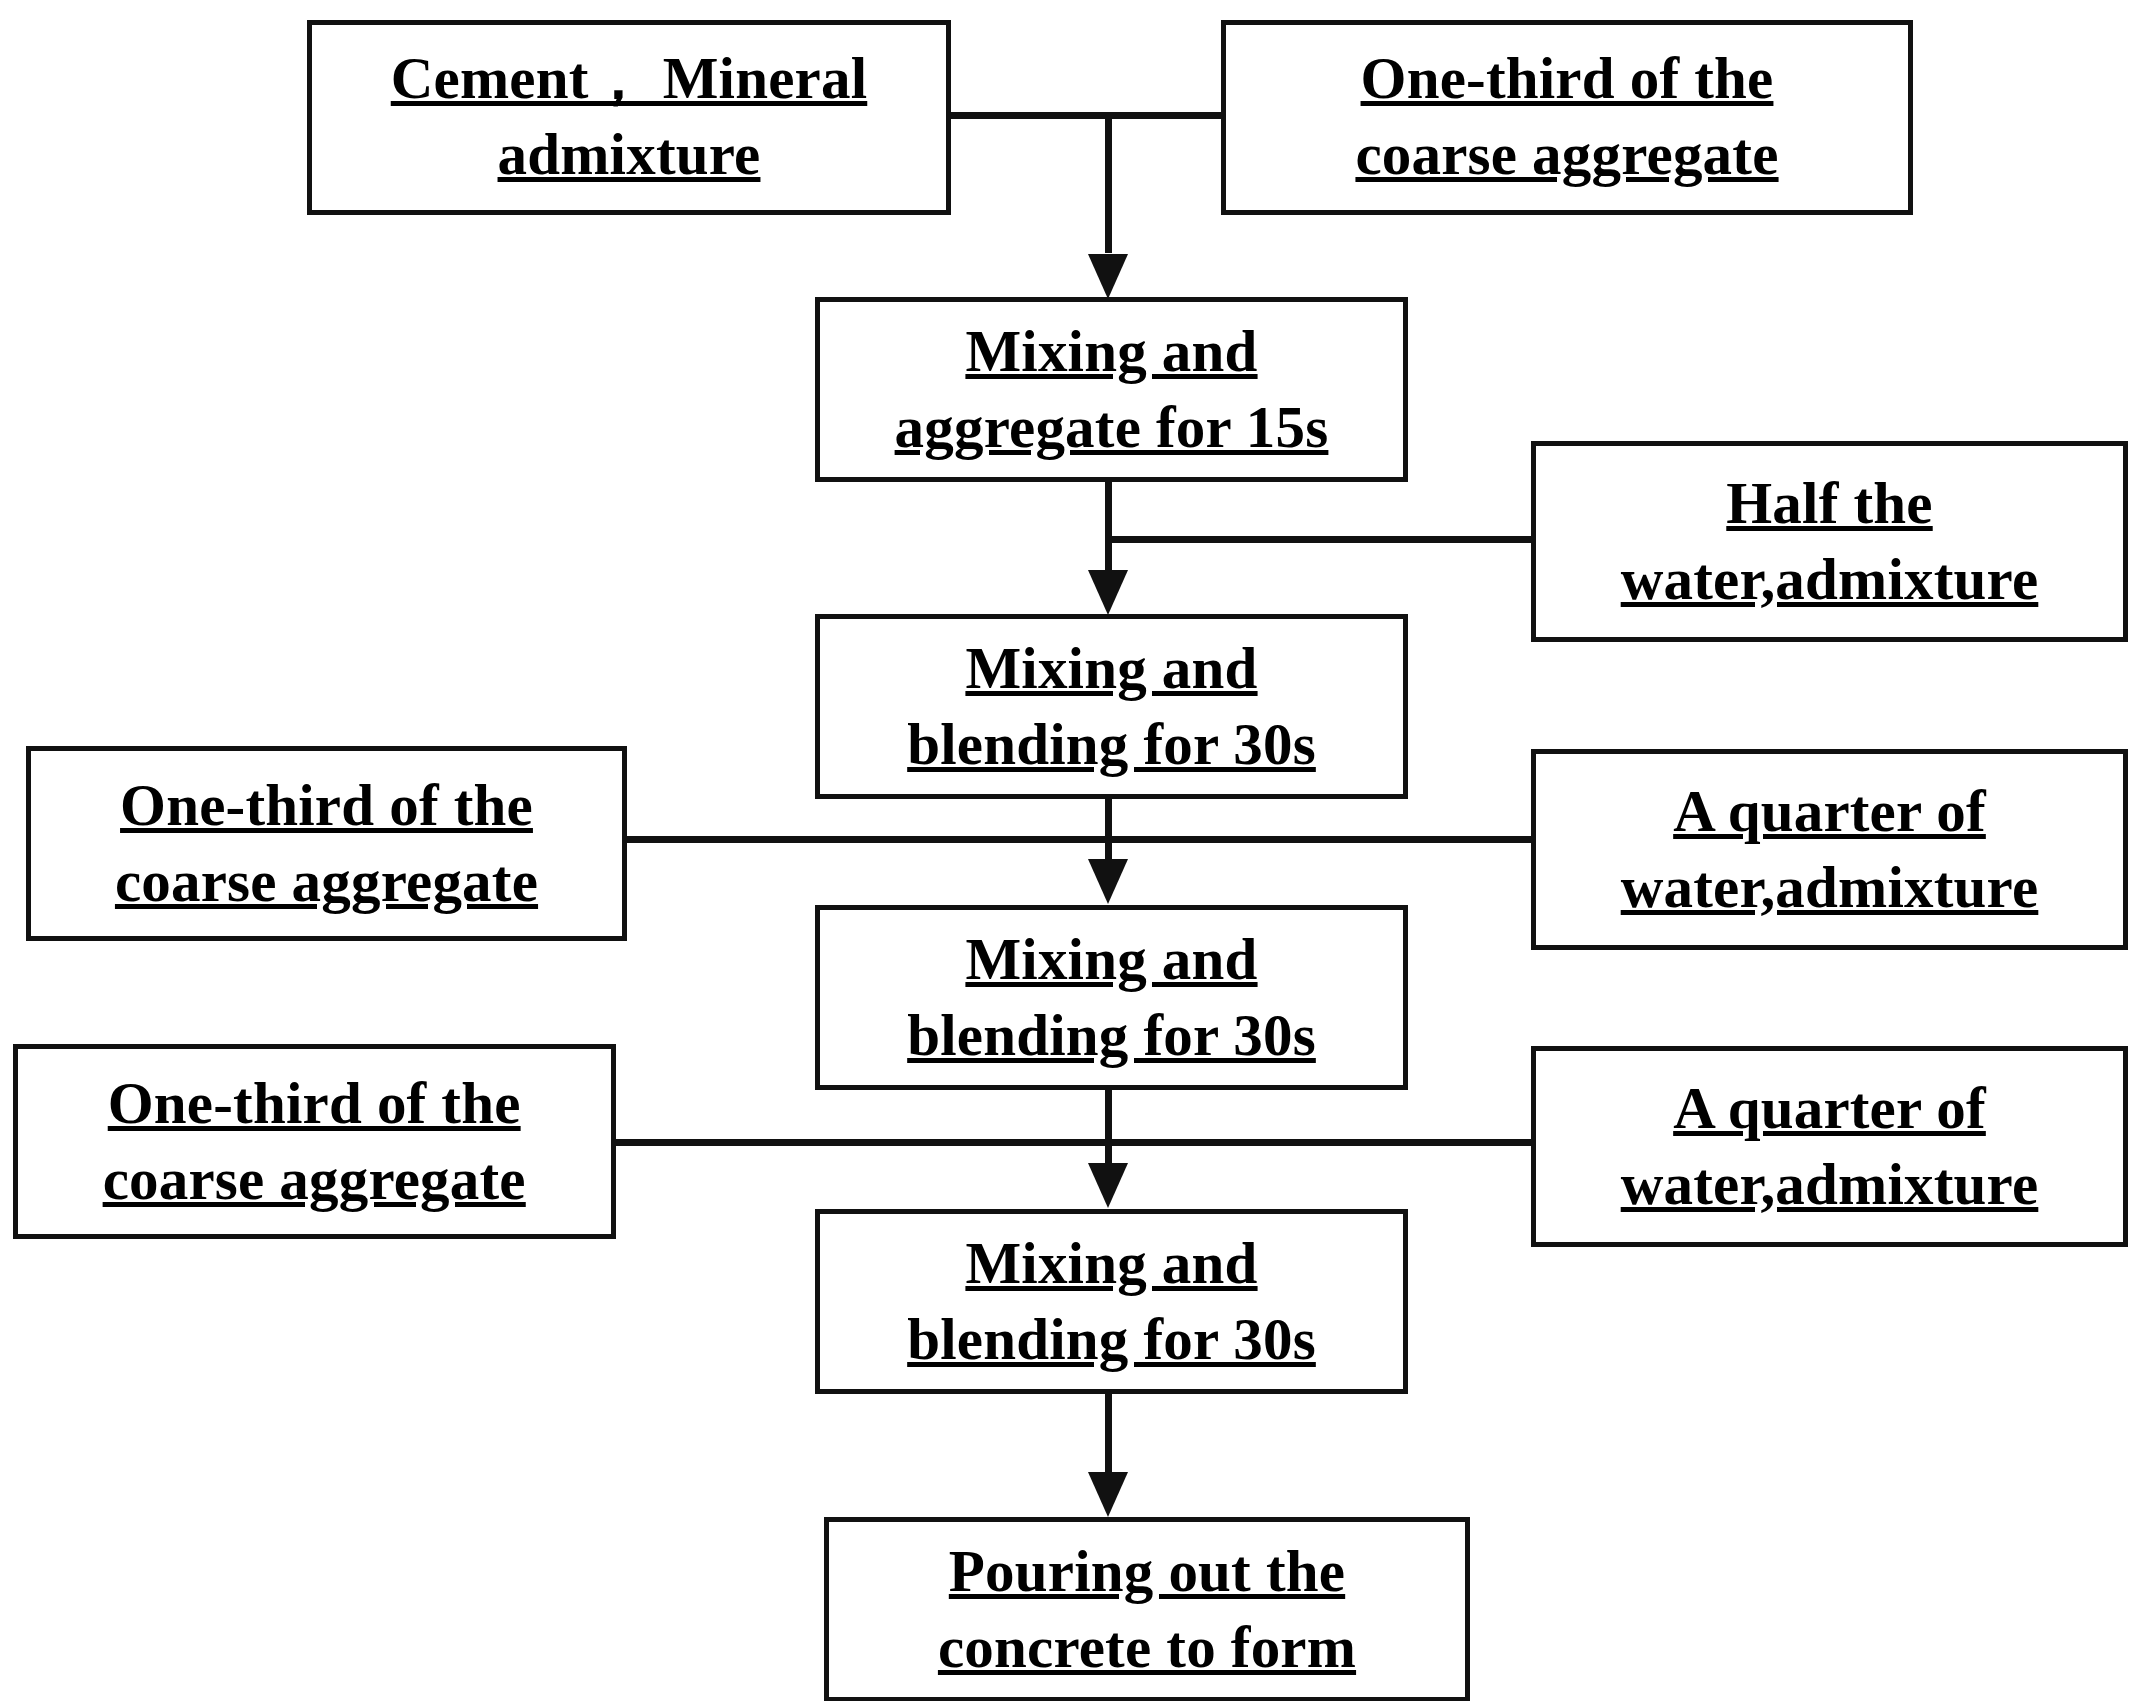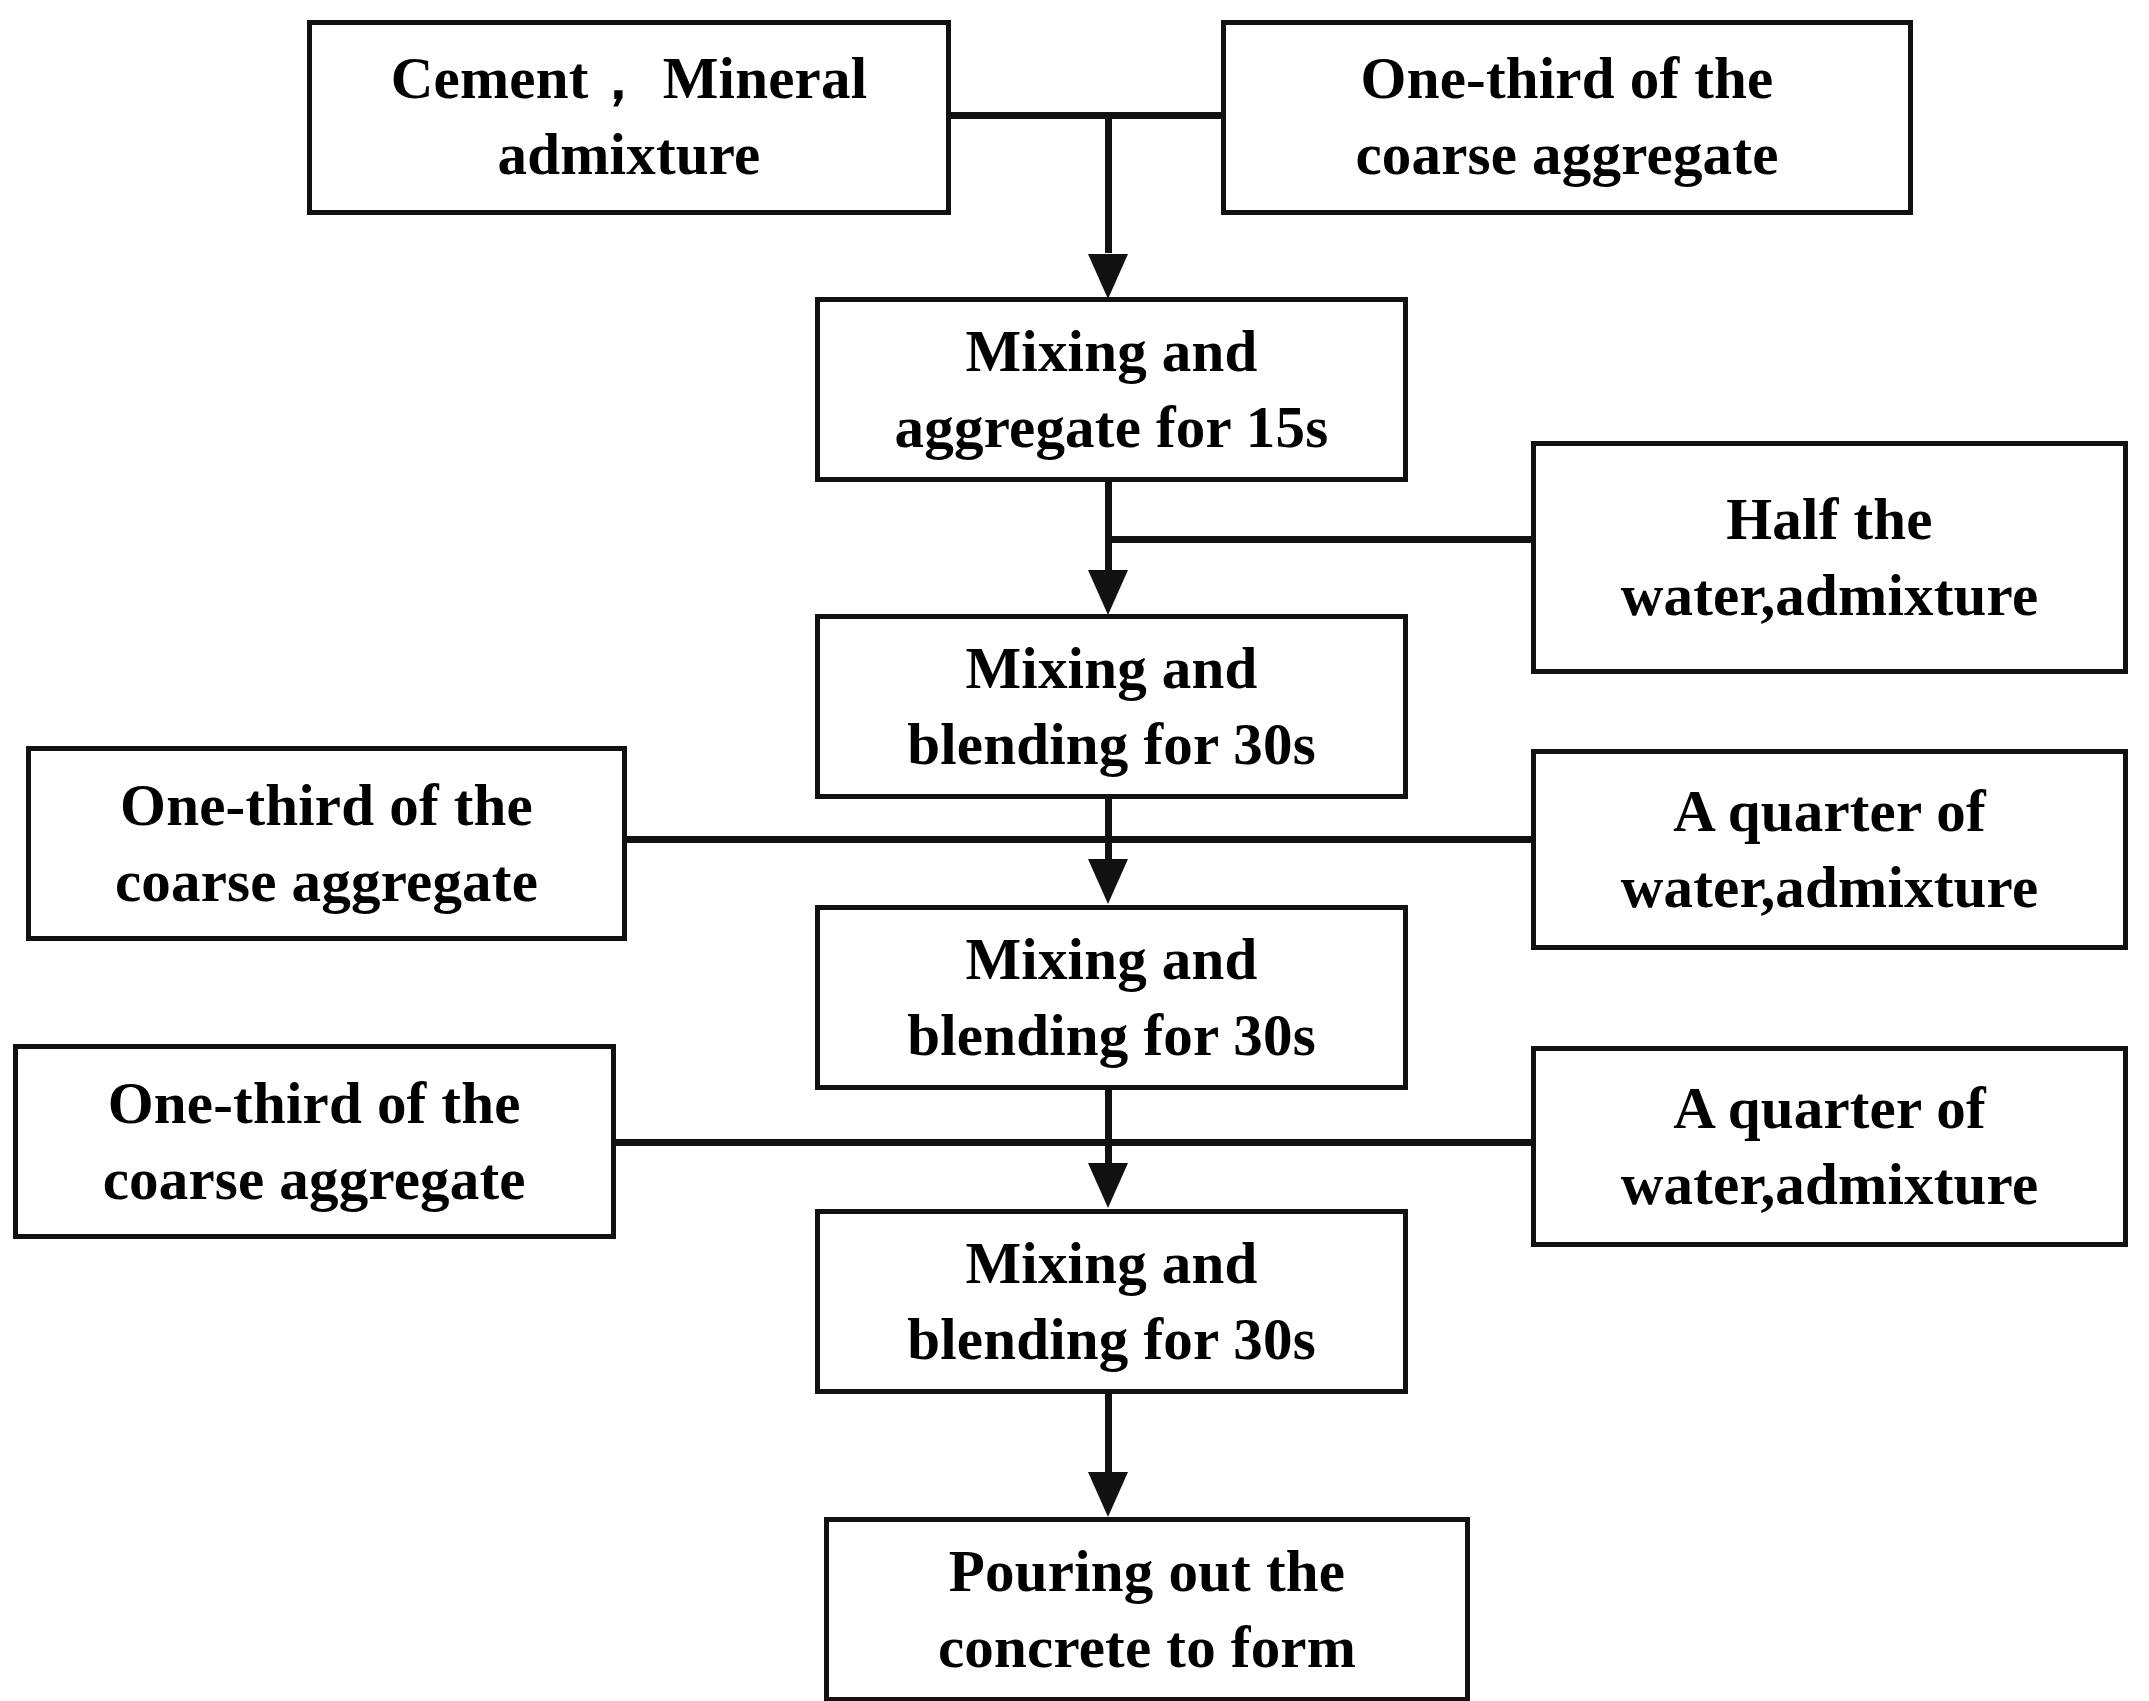--- a/index.html
+++ b/index.html
@@ -24,20 +24,21 @@
     flex-direction: column;
     align-items: center;
     justify-content: center;
     text-align: center;
     color: #000000;
     font-weight: bold;
     font-size: 59px;
     line-height: 1.28;
     letter-spacing: 0.2px;
     z-index: 5;
+    text-decoration: underline;
   }
   .node .ln {
     display: block;
     white-space: nowrap;
   }
   .edge-h {
     position: absolute;
     background: #111111;
     height: 6.8px;
     z-index: 2;
@@ -83,21 +84,21 @@
       <span class="ln">admixture</span>
     </div>
     <div class="node" style="left: 1221px; top: 19.5px; width: 692px; height: 195px;">
       <span class="ln">One-third of the</span>
       <span class="ln">coarse aggregate</span>
     </div>
     <div class="node" style="left: 815px; top: 297px; width: 593px; height: 185px;">
       <span class="ln">Mixing and</span>
       <span class="ln">aggregate for 15s</span>
     </div>
-    <div class="node" style="left: 1531px; top: 441px; width: 597px; height: 233px;">
+    <div class="node" style="left: 1531px; top: 441px; width: 597px; height: 201px;">
       <span class="ln">Half the</span>
       <span class="ln">water,admixture</span>
     </div>
     <div class="node" style="left: 815px; top: 614px; width: 593px; height: 185px;">
       <span class="ln">Mixing and</span>
       <span class="ln">blending for 30s</span>
     </div>
     <div class="node" style="left: 26px; top: 746px; width: 601px; height: 195px;">
       <span class="ln">One-third of the</span>
       <span class="ln">coarse aggregate</span>

